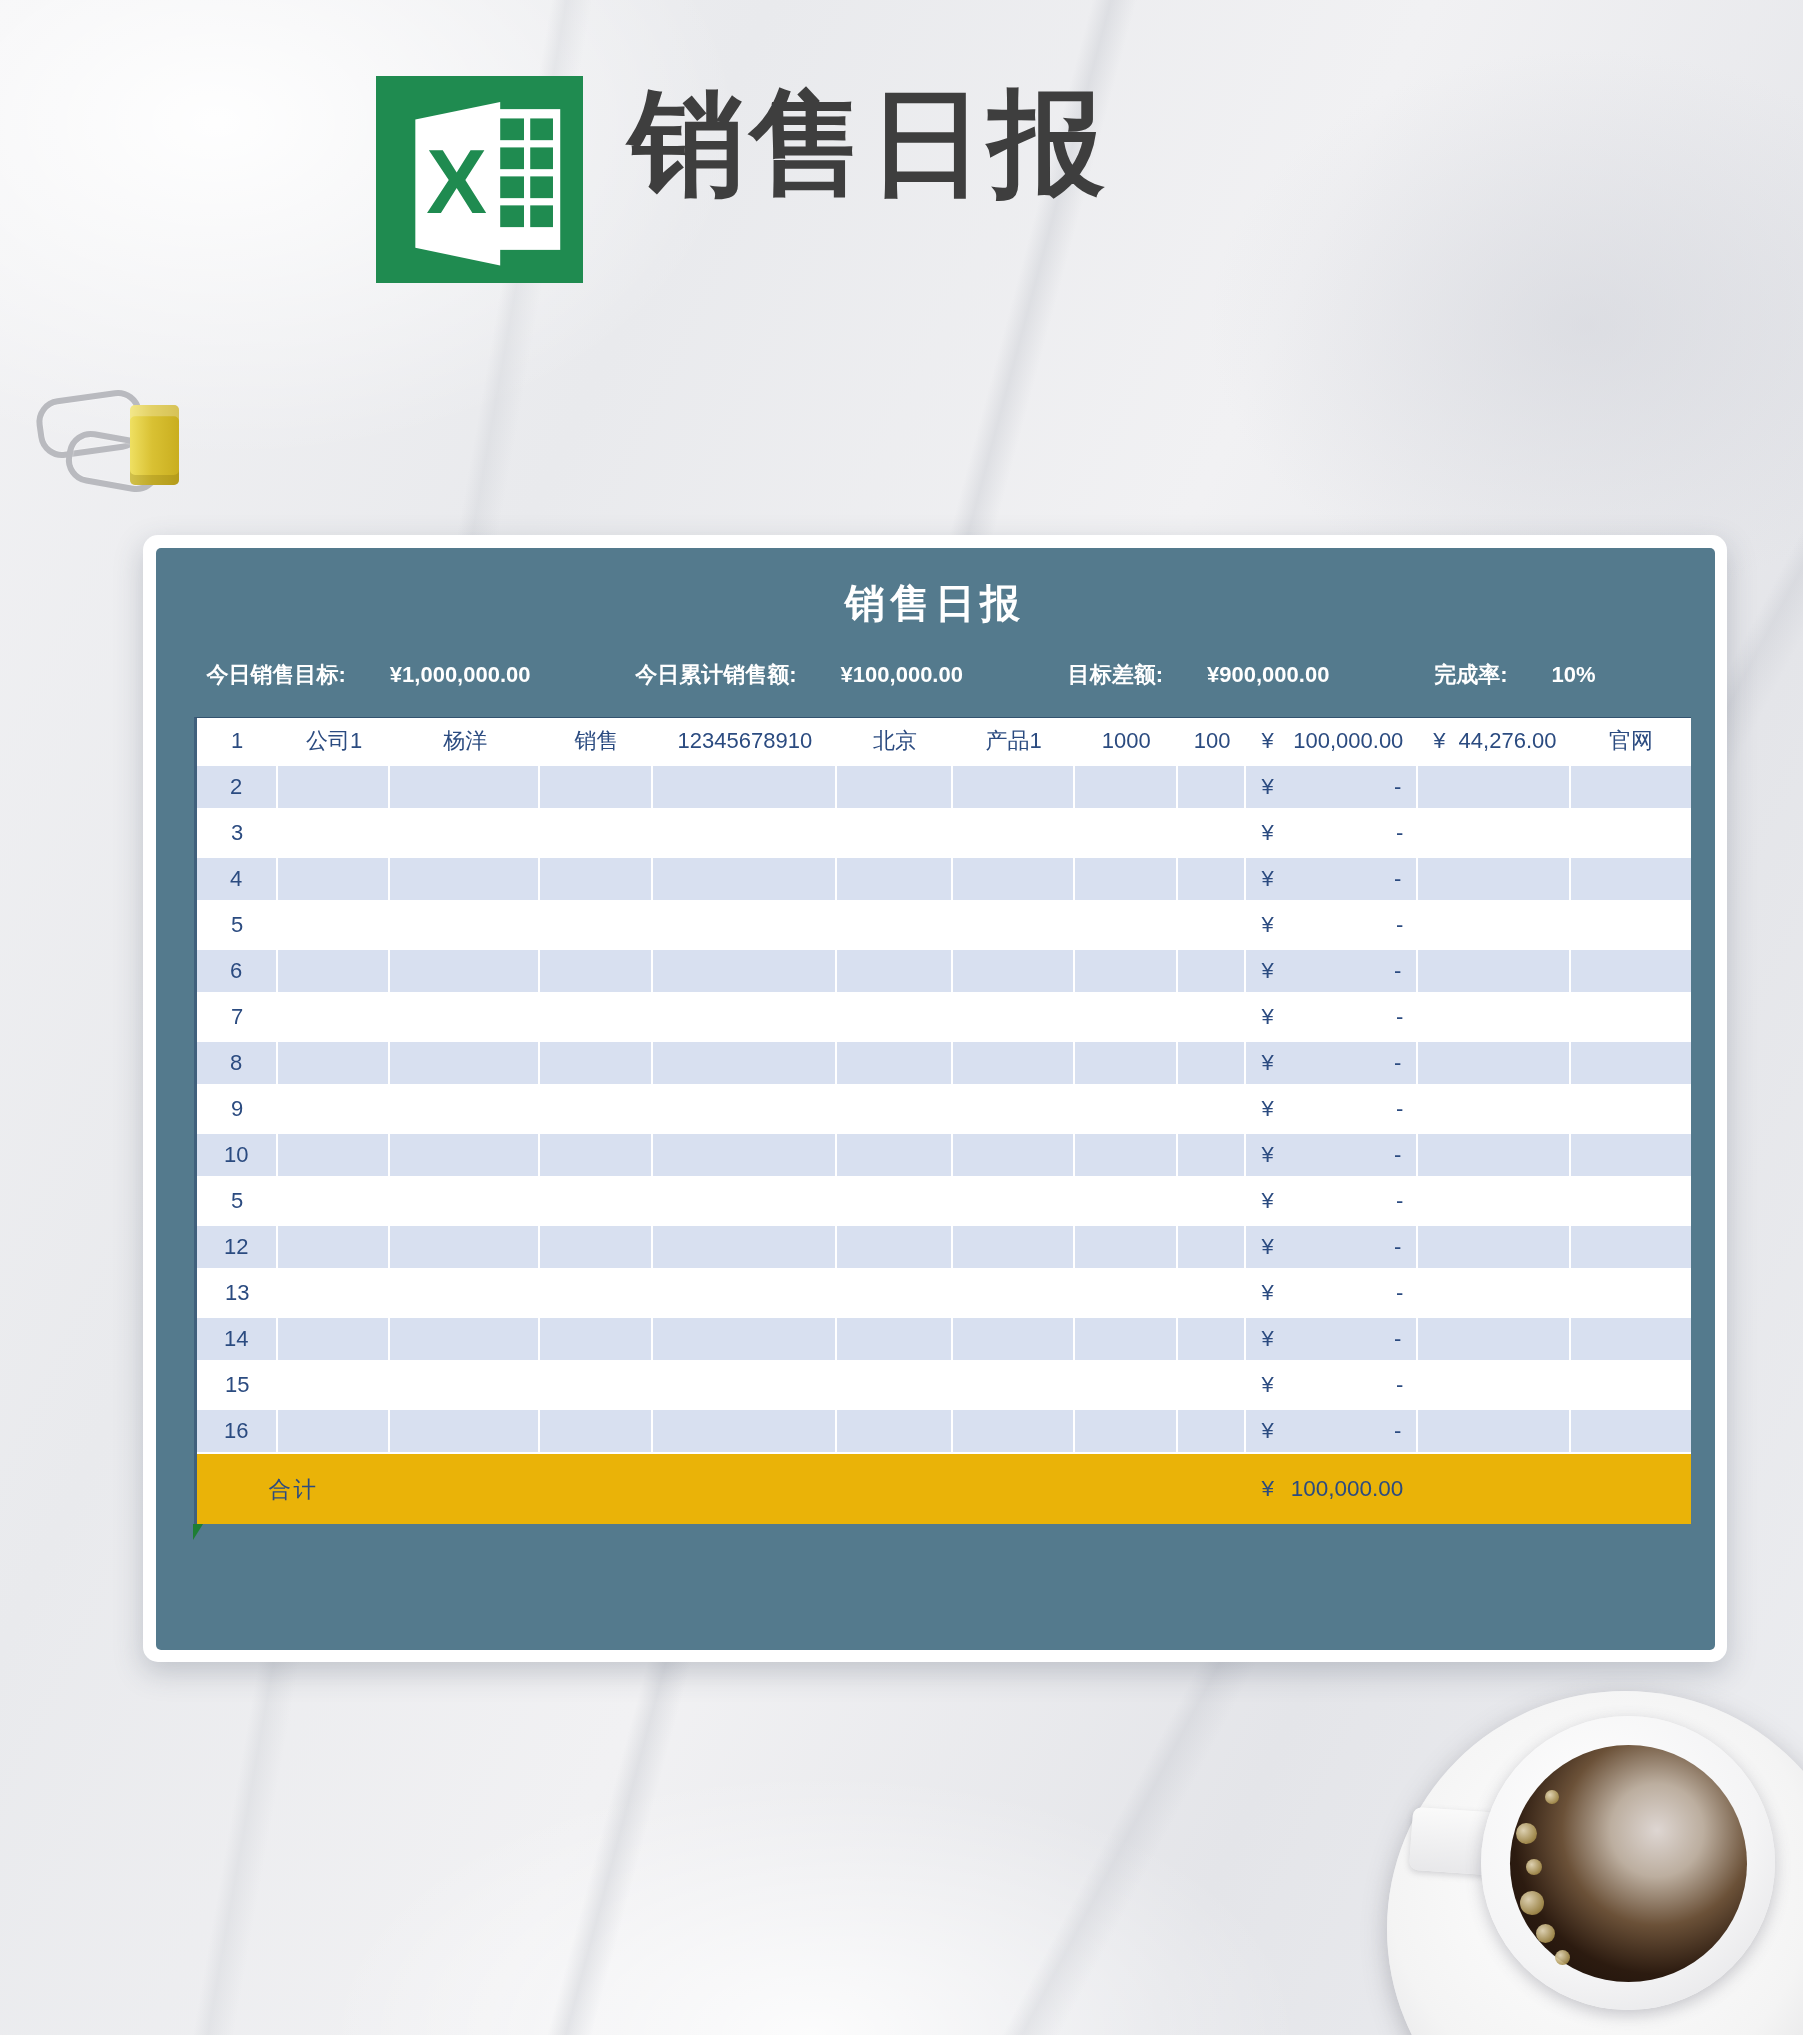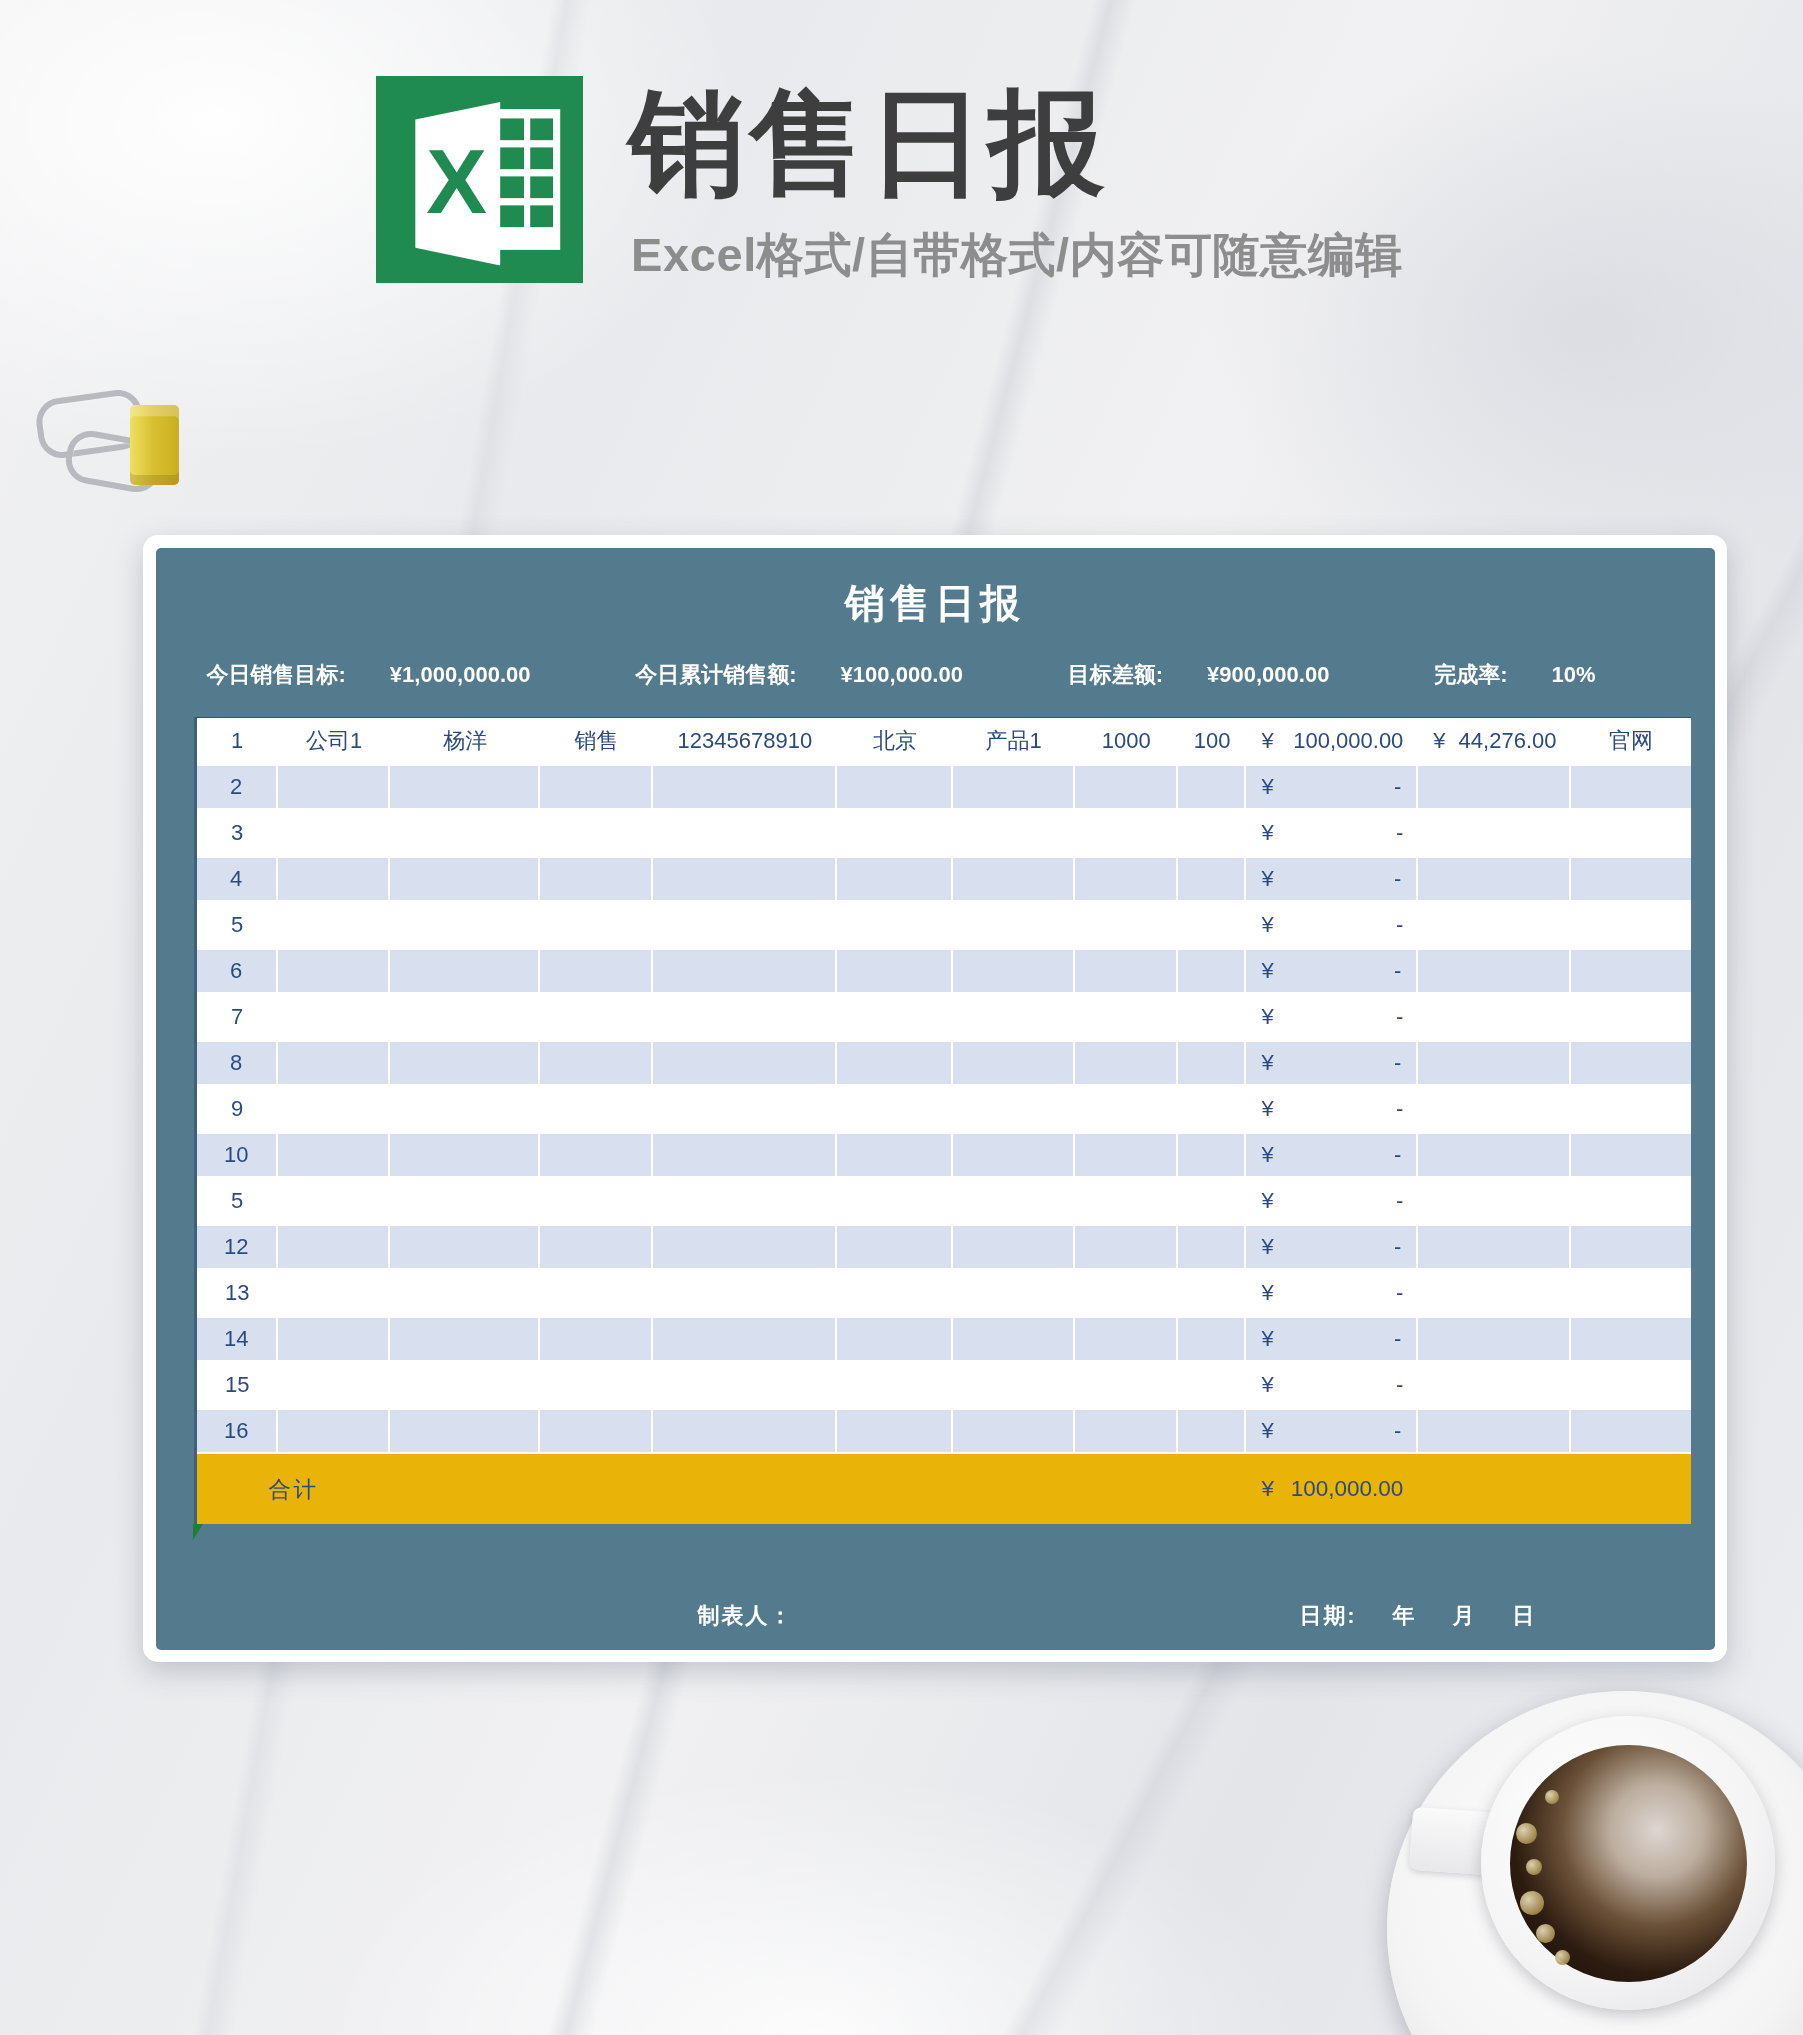--- a/index.html
+++ b/index.html
@@ -143,21 +143,20 @@
         <rect x="59" y="48.5" width="12.5" height="10.5"></rect>
           <rect x="74.5" y="48.5" width="11" height="10.5"></rect>
         <rect x="59" y="62.5" width="12.5" height="10.5"></rect>
           <rect x="74.5" y="62.5" width="11" height="10.5"></rect>
       </g>
       <polygon points="19,21 60,12.5 60,91.5 19,83" fill="#ffffff"></polygon>
       <text x="39" y="66" text-anchor="middle" font-family="Liberation Sans, DejaVu Sans, sans-serif" font-size="44" font-weight="bold" fill="#1f8b50">X</text>
     </svg>
   </div>
   <div class="page-title">销售日报</div>
-  <div class="page-subtitle">Excel格式/自带格式/内容可随意编辑</div>
 
   <div class="clip">
     <div class="wire1"></div>
     <div class="wire2"></div>
     <div class="body"></div>
   </div>
 
   <div class="card">
     <div class="card-inner">
 
@@ -509,29 +508,20 @@
         <div class="grid-row total-row">
           <div class="total-label-cell">合计</div>
           <div class="pair total-amount-cell">
             <span>¥</span>
             <span>100,000.00</span>
           </div>
         </div>
         <div class="cell-flag"></div>
       </div>
 
-      <div class="card-footer">
-        <span class="preparer">制表人：</span>
-        <span class="date-group">
-          <span class="dpart">日期:</span>
-          <span class="dpart">年</span>
-          <span class="dpart">月</span>
-          <span class="dpart">日</span>
-        </span>
-      </div>
 
     </div>
   </div>
 
   <div class="coffee">
     <div class="saucer"></div>
     <div class="handle"></div>
     <div class="cup"></div>
     <div class="coffee-liquid"></div>
     <div class="bubble" style="left:129px;top:132px;width:21px;height:21px;"></div>

